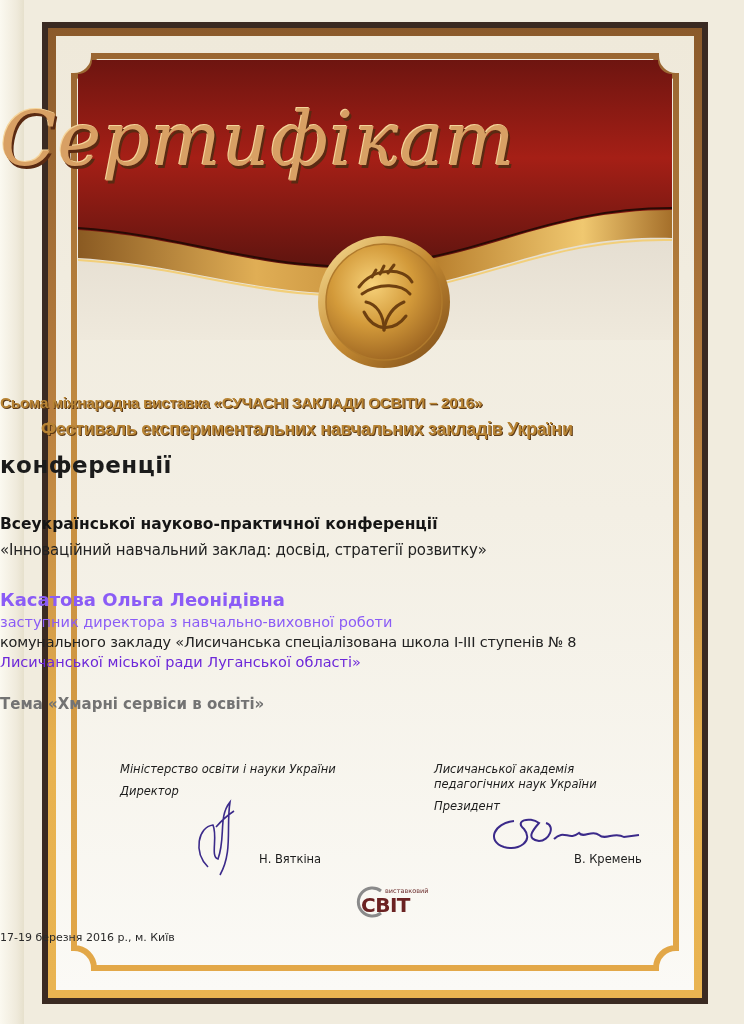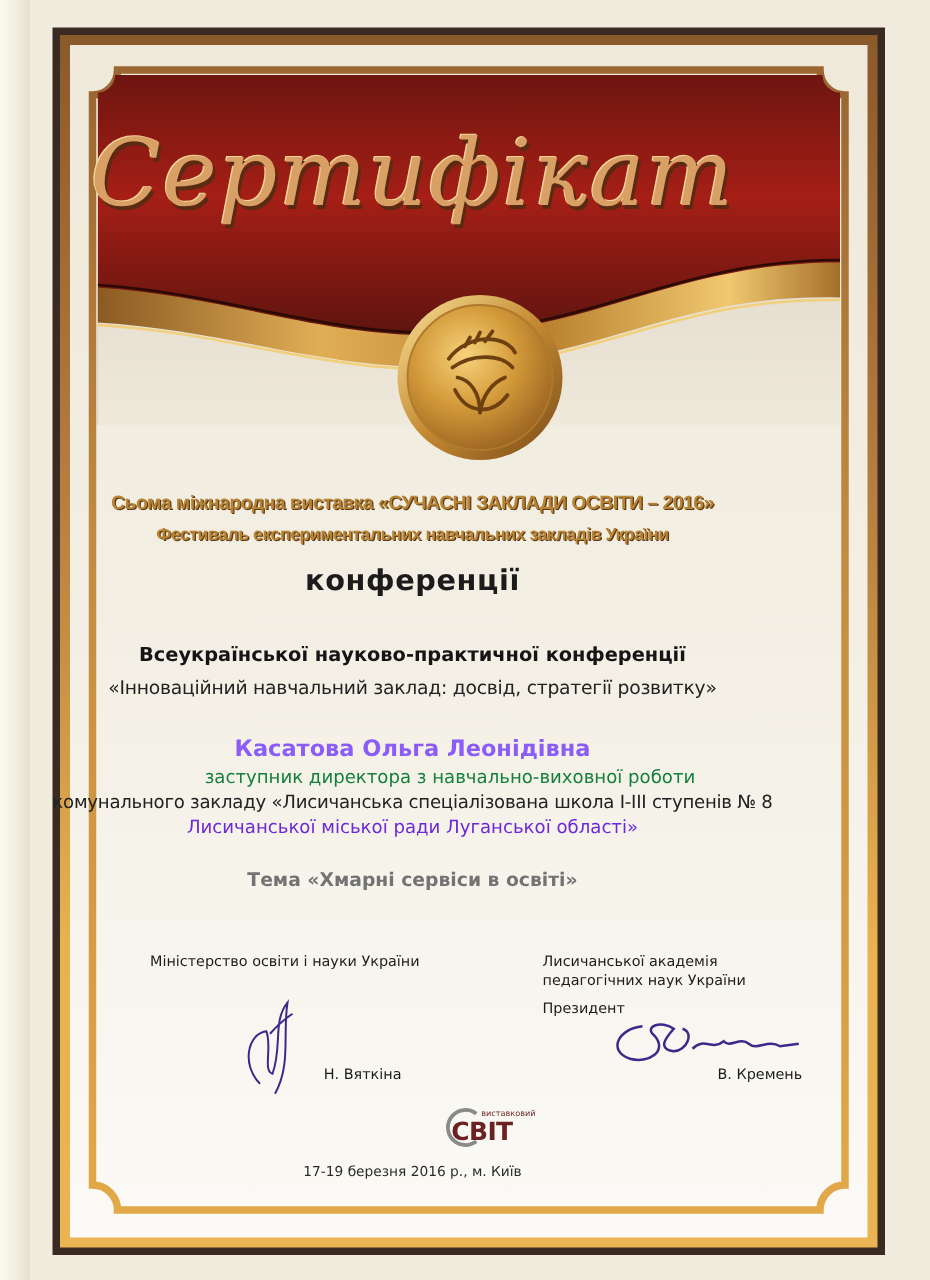--- a/index.html
+++ b/index.html
@@ -42,36 +42,36 @@
   .title {
     position: absolute; left: 0; top: 96px; width: 744px; text-align: center;
     font-family: "DejaVu Serif", serif; font-style: italic;
     font-size: 74px; letter-spacing: 1px;
     color: #d8a064;
     text-shadow: 2px 3px 0 #5a2a12, -1px -1px 0 #f5d49a;
   }
   .medal {
     position: absolute; left: 314px; top: 232px; width: 140px; height: 140px;
   }
-  .txt { position: absolute; left: 0; width: 660px; text-align: center; }
+  .txt { position: absolute; left: 0; width: 660px; text-align: left; }
   .gold-line {
     font-family: Liberation Sans, sans-serif; font-weight: bold; color: #b88434;
     text-shadow: 1px 1px 0 #5d3a16;
   }
   .l1 { top: 394px; font-size: 15.5px; letter-spacing: -0.4px; }
-  .l2 { top: 419px; font-size: 14px; letter-spacing: -0.3px; }
+  .l2 { top: 419px; font-size: 18px; letter-spacing: -0.3px; padding-left: 41px; }
   .role { top: 452px; font-size: 23px; font-weight: bold; color: #1b1b1b; letter-spacing: 0.5px; }
   .conf { top: 515px; font-size: 15.5px; font-weight: bold; color: #151515; }
   .conf-title { top: 541px; font-size: 15px; color: #222; letter-spacing: -0.2px; }
   .name { top: 589px; font-size: 18px; font-weight: bold; color: #8b5cf6; }
-  .pos1 { top: 614px; font-size: 14.5px; color: #15803d; padding-left: 30px; }
+  .pos1 { top: 614px; font-size: 14.5px; color: #8b5cf6; }
   .pos2 { top: 634px; font-size: 14.5px; color: #222; letter-spacing: -0.2px; }
   .pos3 { top: 654px; font-size: 14.5px; color: #6d28d9; }
   .topic { top: 695px; font-size: 15px; font-weight: bold; color: #737373; }
-  .sig-block { position: absolute; font-size: 11.5px; color: #1c1c1c; line-height: 15px; }
+  .sig-block { position: absolute; font-size: 11.5px; color: #1c1c1c; line-height: 15px; font-style: italic; }
   .sig-left { left: 120px; top: 762px; }
   .sig-right { left: 434px; top: 762px; }
   .sig-title { margin-top: 7px; }
   .sig-name { position: absolute; font-size: 11.5px; color: #1c1c1c; }
   .sig-name-left { left: 259px; top: 852px; }
   .sig-name-right { left: 574px; top: 852px; }
   .signature { position: absolute; }
   .sig-img-left { left: 188px; top: 797px; }
   .sig-img-right { left: 484px; top: 811px; }
   .logo-small { position: absolute; left: 385px; top: 887px; font-size: 6.5px; font-weight: normal; color: #6a2a2a; }
@@ -168,20 +168,21 @@
 
 <div class="txt name">Касатова Ольга Леонідівна</div>
 <div class="txt pos1">заступник директора з навчально-виховної роботи</div>
 <div class="txt pos2">комунального закладу «Лисичанська спеціалізована школа І-ІІІ ступенів № 8</div>
 <div class="txt pos3">Лисичанської міської ради Луганської області»</div>
 
 <div class="txt topic">Тема «Хмарні сервіси в освіті»</div>
 
 <div class="sig-block sig-left">
   <div>Міністерство освіти і науки України</div>
+  <div class="sig-title">Директор</div>
 </div>
 <div class="signature sig-img-left">
   <svg width="60" height="80" viewBox="0 0 60 80">
     <path d="M20 70 C5 55 10 30 25 28 C30 40 22 60 30 62 C38 40 30 20 42 5 C38 30 45 55 32 78 M28 30 C35 22 40 18 46 14" fill="none" stroke="#3b2a8a" stroke-width="1.6"></path>
   </svg>
 </div>
 <div class="sig-name sig-name-left">Н. Вяткіна</div>
 
 <div class="sig-block sig-right">
   <div>Лисичанської академія</div>

